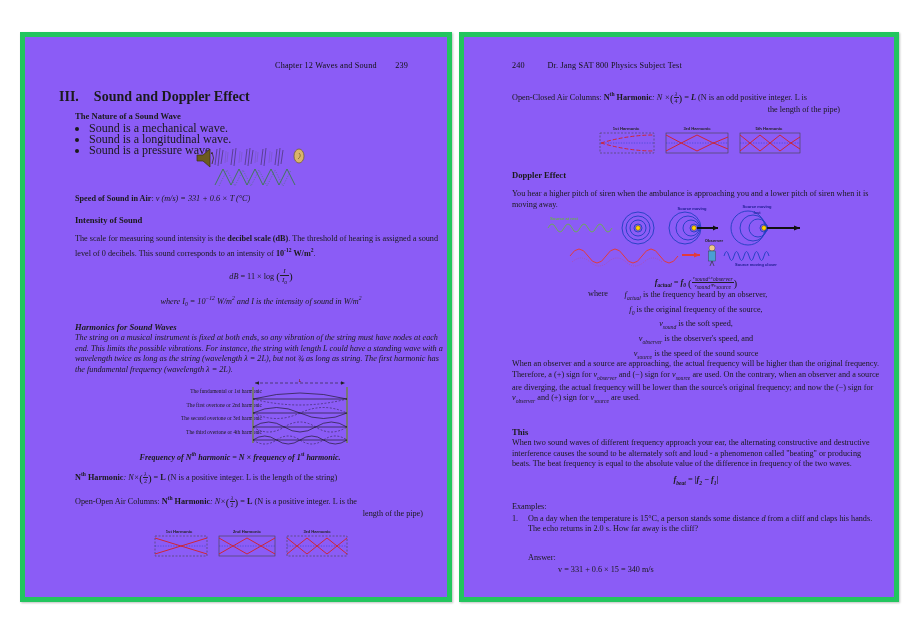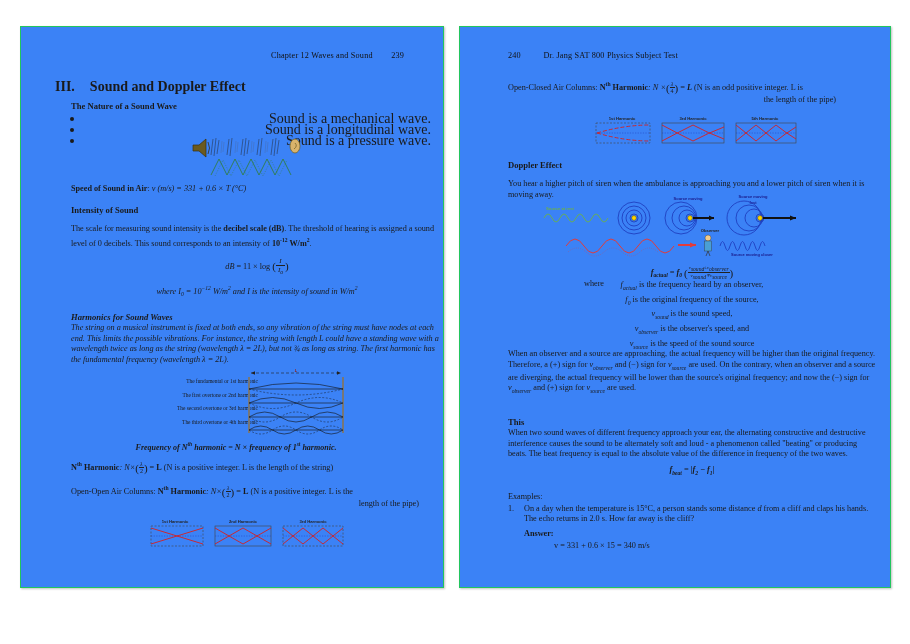--- a/index.html
+++ b/index.html
@@ -5,23 +5,23 @@
   html,body{margin:0;padding:0;}
   body{
     width:910px;height:644px;
     background:#ffffff;
     font-family:"Liberation Serif", serif;
     color:#1a1a1a;
     overflow:hidden;
   }
   .spread{position:relative;width:910px;height:644px;}
   .page{
-    position:absolute;top:26px;height:560px;
-    background:#3b82f6;
-    border:1px solid #22c55e;
+    position:absolute;top:32px;height:560px;
+    background:#8b5cf6;
+    border:5px solid #22c55e;
     box-shadow:1px 1px 2px rgba(0,0,0,0.25);
     overflow:hidden;
   }
   #page-left{left:20px;width:422px;}
   #page-right{left:459px;width:430px;}
   .inner{position:absolute;left:0;top:0;right:0;bottom:0;}
 
   
   .hdr{
     position:absolute;font-size:8.2px;letter-spacing:.2px;color:#111;
@@ -30,21 +30,21 @@
     position:absolute;font-weight:bold;font-size:14px;
   }
   .h3{font-weight:bold;font-size:8.6px;}
   .p{font-size:8.2px;line-height:10.6px;text-align:left;}
   .center{text-align:center;}
   .it{font-style:italic;}
   .b{font-weight:bold;}
   .bi{font-weight:bold;font-style:italic;}
   .sup{font-size:5.6px;vertical-align:super;}
   .sub{font-size:5.6px;vertical-align:sub;}
-  ul.bullets{margin:2px 0 16px 0;padding-left:14px;font-size:14px;line-height:11px;text-align:right;}
+  ul.bullets{margin:2px 0 16px 0;padding-left:14px;font-size:12px;line-height:11px;}
   ul.bullets li{margin:0;padding:0;}
 
   .blk{position:absolute;}
 
   
   .frac{display:inline-block;vertical-align:middle;text-align:center;font-size:6px;line-height:6.4px;}
   .frac .num{display:block;border-bottom:1px solid #222;padding:0 1px;}
   .frac .den{display:block;padding:0 1px;}
   .paren{font-size:11px;vertical-align:middle;}
 
@@ -357,21 +357,21 @@
       </div>
 
       <div class="blk p center" style="left:48px;top:252px;width:368px;line-height:11px;">
         <div>
           <span class="it">f</span><span class="it sub">actual</span><span> is the frequency heard by an observer,</span>
         </div>
         <div>
           <span class="it">f</span><span class="it sub">0</span><span> is the original frequency of the source,</span>
         </div>
         <div>
-          <span class="it">v</span><span class="it sub">sound</span><span> is the sound speed,</span>
+          <span class="it">v</span><span class="it sub">sound</span><span> is the soft speed,</span>
         </div>
         <div>
           <span class="it">v</span><span class="it sub">observer</span><span> is the observer's speed, and</span>
         </div>
         <div>
           <span class="it">v</span><span class="it sub">source</span><span> is the speed of the sound source</span>
         </div>
       </div>
 
       <div class="blk p" style="left:124px;top:252px;">where</div>
@@ -388,20 +388,20 @@
           <span class="bi">= |f</span><span class="bi sub">2</span><span class="bi"> − f</span><span class="bi sub">1</span><span class="bi">|</span>
         </div>
       </div>
 
       <div class="blk" style="left:48px;top:465px;width:368px;">
         <div class="p">Examples:</div>
         <div class="p" style="position:relative;padding-left:16px;margin-top:1px;">
           <span style="position:absolute;left:0;top:0;">1.</span>
           <span>On a day when the temperature is 15°C, a person stands some distance </span><span class="it">d</span><span> from a cliff and claps his hands. The echo returns in 2.0 s. How far away is the cliff?</span>
         </div>
-        <div class="p" style="padding-left:16px;margin-top:4px;font-weight:bold;">Answer:</div>
+        <div class="p" style="padding-left:16px;margin-top:18px;">Answer:</div>
         <div class="p" style="padding-left:46px;margin-top:2px;">v = 331 + 0.6 × 15 = 340 m/s</div>
       </div>
 
     </div>
   </div>
 
 </div>
 
 </body></html>

